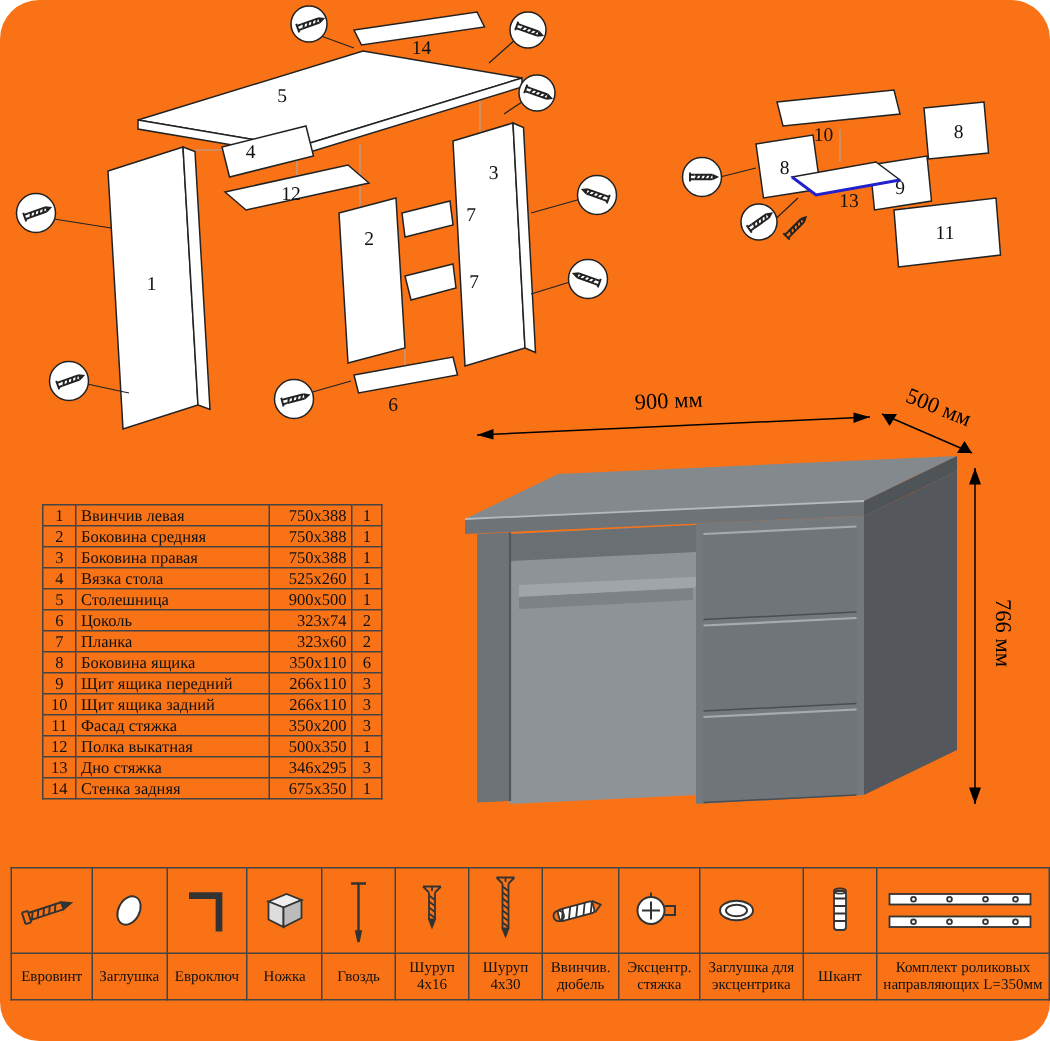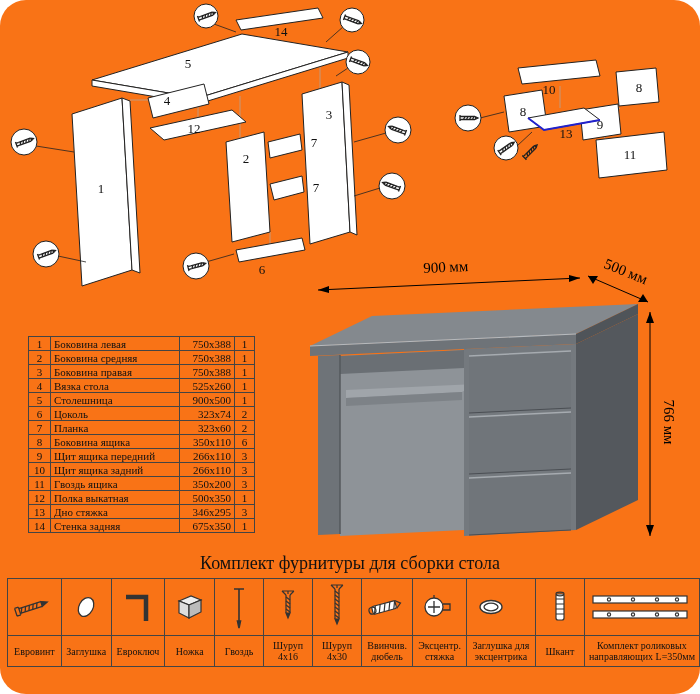--- a/index.html
+++ b/index.html
@@ -175,21 +175,21 @@
 
         <use href="#scrw" transform="translate(530,152) rotate(-45)"></use>
       </g>
     </g>
   </svg>
 
   <table class="parts-table">
     <tbody>
       <tr>
         <td class="c-num">1</td>
-        <td class="c-name">Боковина левая</td>
+        <td class="c-name">Ввинчив левая</td>
         <td class="c-size">750x388</td>
         <td class="c-qty">1</td>
       </tr>
       <tr>
         <td class="c-num">2</td>
         <td class="c-name">Боковина средняя</td>
         <td class="c-size">750x388</td>
         <td class="c-qty">1</td>
       </tr>
       <tr>
@@ -235,21 +235,21 @@
         <td class="c-qty">3</td>
       </tr>
       <tr>
         <td class="c-num">10</td>
         <td class="c-name">Щит ящика задний</td>
         <td class="c-size">266x110</td>
         <td class="c-qty">3</td>
       </tr>
       <tr>
         <td class="c-num">11</td>
-        <td class="c-name">Гвоздь ящика</td>
+        <td class="c-name">Фасад стяжка</td>
         <td class="c-size">350x200</td>
         <td class="c-qty">3</td>
       </tr>
       <tr>
         <td class="c-num">12</td>
         <td class="c-name">Полка выкатная</td>
         <td class="c-size">500x350</td>
         <td class="c-qty">1</td>
       </tr>
       <tr>
@@ -321,21 +321,20 @@
         <line x1="181" y1="289" x2="283" y2="284" stroke="#4a4e53" stroke-width="1"></line>
       </g>
 
       <polygon points="22,100 288,88 350,58 84,70" fill="#84898e"></polygon>
       <polygon points="22,100 288,88 288,98 22,110" fill="#6e7378"></polygon>
       <polygon points="288,88 350,58 350,68 288,98" fill="#4f5459"></polygon>
       <line x1="22" y1="100" x2="288" y2="88" stroke="#b5babf" stroke-width="1.2"></line>
     </g>
   </svg>
 
-  <div class="hw-title">Комплект фурнитуры для сборки стола</div>
 
   <table class="hw-table">
     <colgroup>
       <col style="width:56px">
         <col style="width:50px">
         <col style="width:56px">
         <col style="width:50px">
       <col style="width:42px">
         <col style="width:38px">
         <col style="width:38px">

